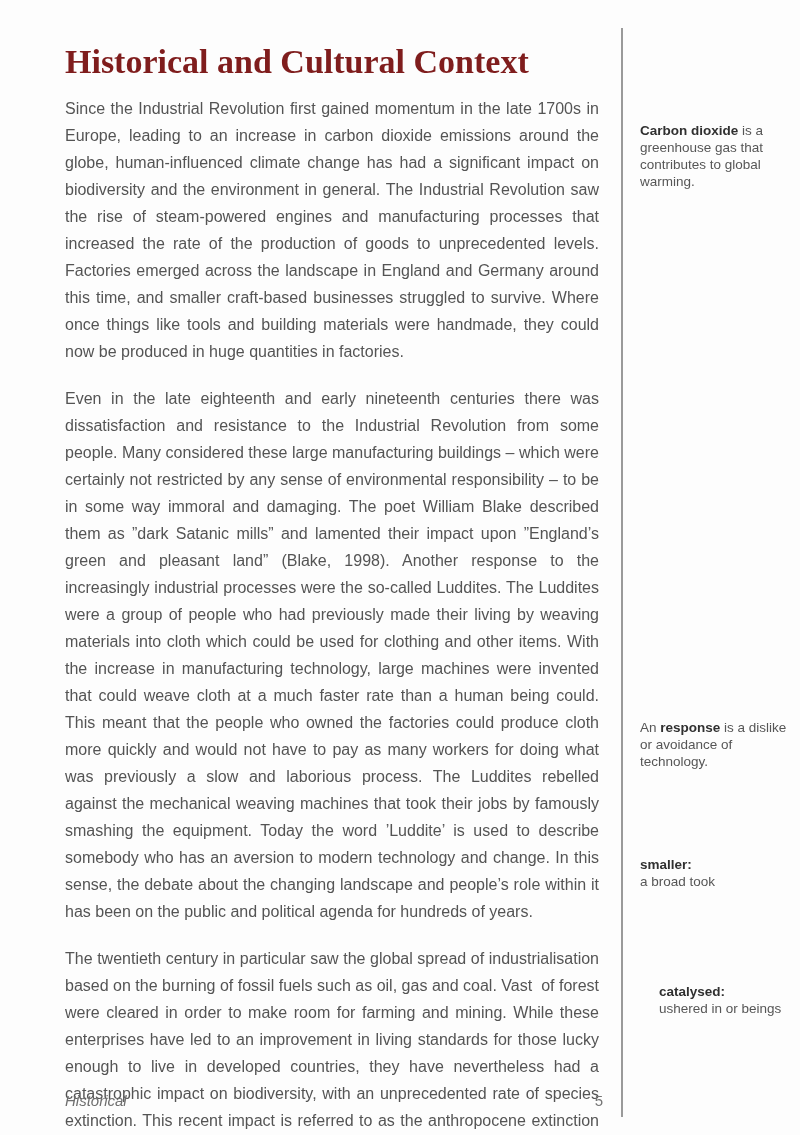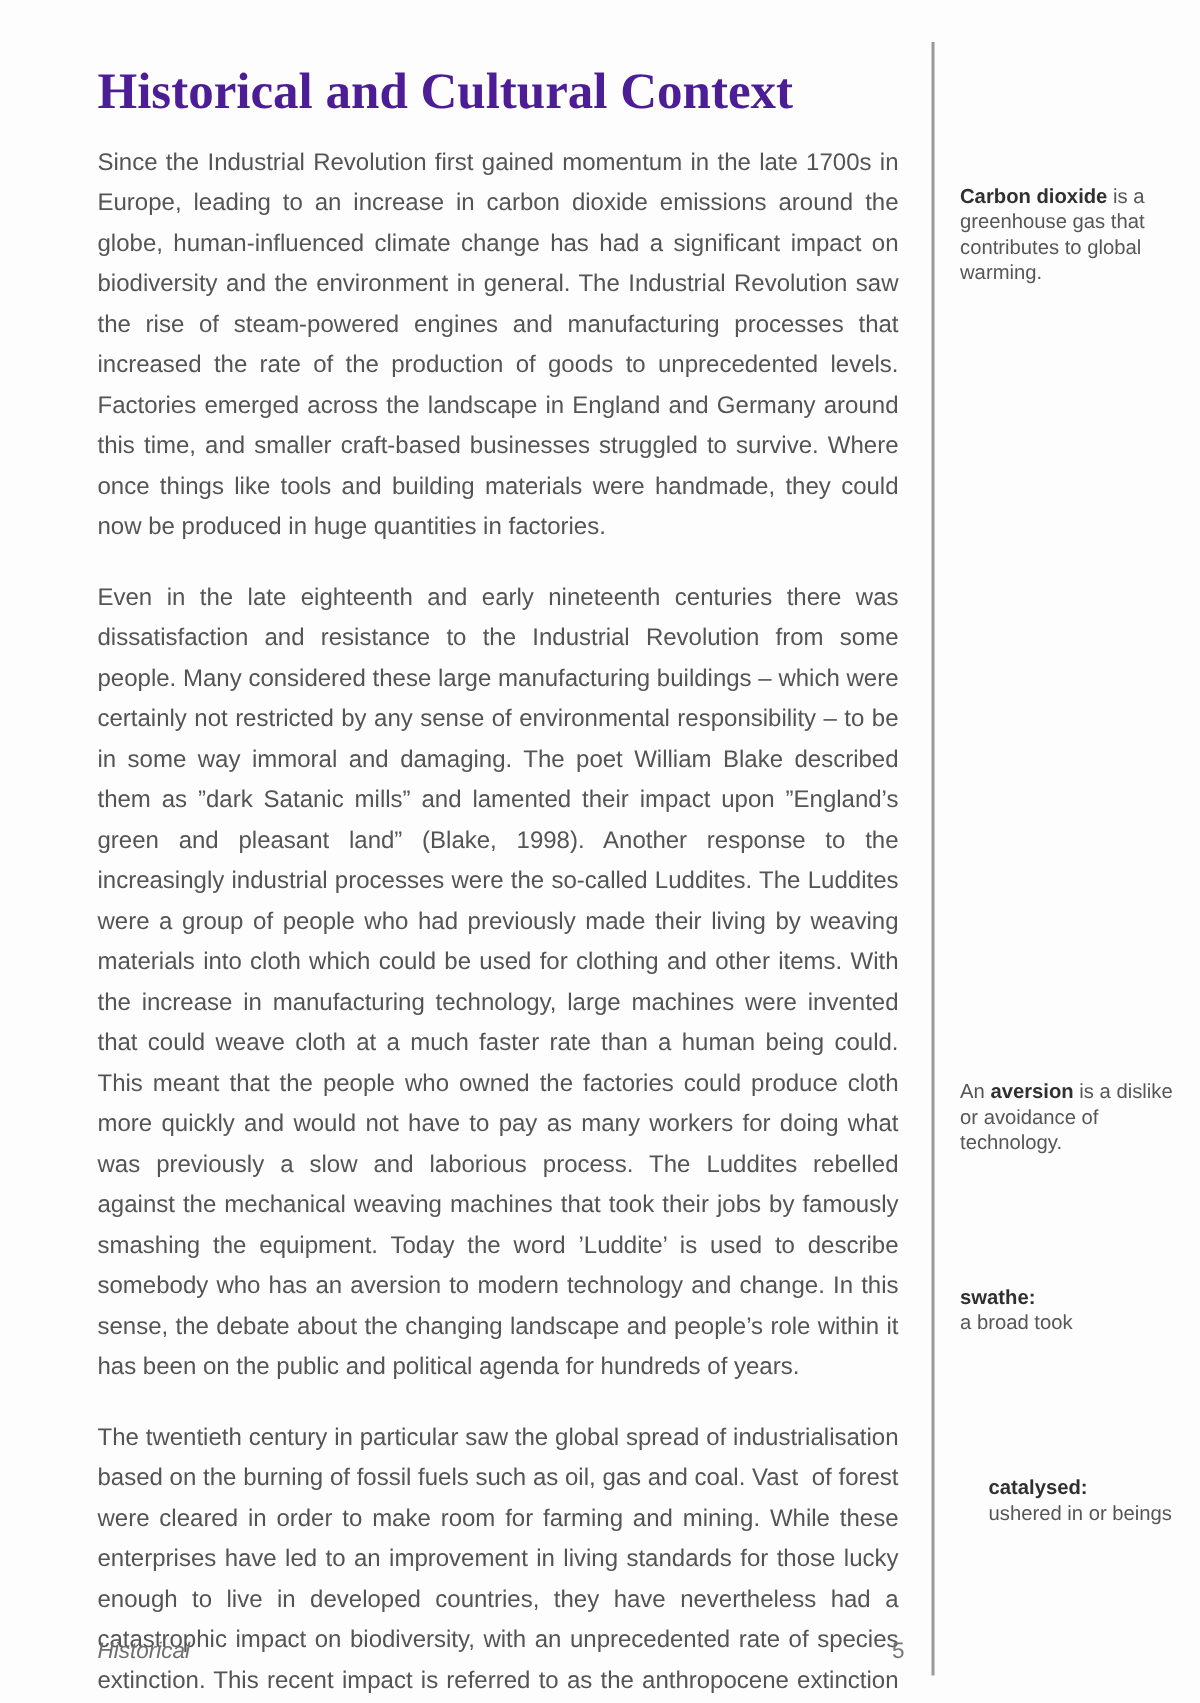--- a/index.html
+++ b/index.html
@@ -19,21 +19,21 @@
     position: absolute;
     left: 65px;
     top: 42px;
     width: 534px;
   }
   .page-title {
     font-family: "Liberation Serif", serif;
     font-weight: 700;
     font-size: 34px;
     line-height: 40px;
-    color: #4c1d95;
+    color: #7f1d1d;
     margin: 0 0 13px 0;
     white-space: nowrap;
   }
   .body-para {
     margin: 0 0 20px 0;
     font-size: 16px;
     line-height: 27px;
     color: #545454;
     text-align: justify;
   }
@@ -100,24 +100,24 @@
     <p class="body-para">The twentieth century in particular saw the global spread of industrialisation based on the burning of fossil fuels such as oil, gas and coal. Vast&nbsp; of forest were cleared in order to make room for farming and mining. While these enterprises have led to an improvement in living standards for those lucky enough to live in developed countries, they have nevertheless had a catastrophic impact on biodiversity, with an unprecedented rate of species extinction. This recent impact is referred to as the anthropocene extinction – that is, an extinction event catalysed by humankind. Many people believe that as custodians of the planet it is the responsibility of human beings to find better ways to look after the natural environment as well as the animals who reside within it.</p>
   </main>
 
   <div class="divider"></div>
 
   <aside class="notes">
     <div class="note note-1">
       <span class="note-prefix"></span><span class="note-term">Carbon dioxide</span><span class="note-rest"> is a greenhouse gas that contributes to global warming.</span>
     </div>
     <div class="note note-2">
-      <span class="note-prefix">An </span><span class="note-term">aversion</span><span class="note-rest"> is a dislike or avoidance of technology.</span>
+      <span class="note-prefix">An </span><span class="note-term">response</span><span class="note-rest"> is a dislike or avoidance of technology.</span>
     </div>
     <div class="note note-3 stacked">
-      <span class="note-term">swathe:</span><span class="note-rest">a broad took</span>
+      <span class="note-term">smaller:</span><span class="note-rest">a broad took</span>
     </div>
     <div class="note note-4 stacked">
       <span class="note-term">catalysed:</span><span class="note-rest">ushered in or beings</span>
     </div>
   </aside>
 
   <footer class="page-footer">
     <span class="footer-book">Historical</span>
     <span class="footer-pagenum">5</span>
   </footer>

